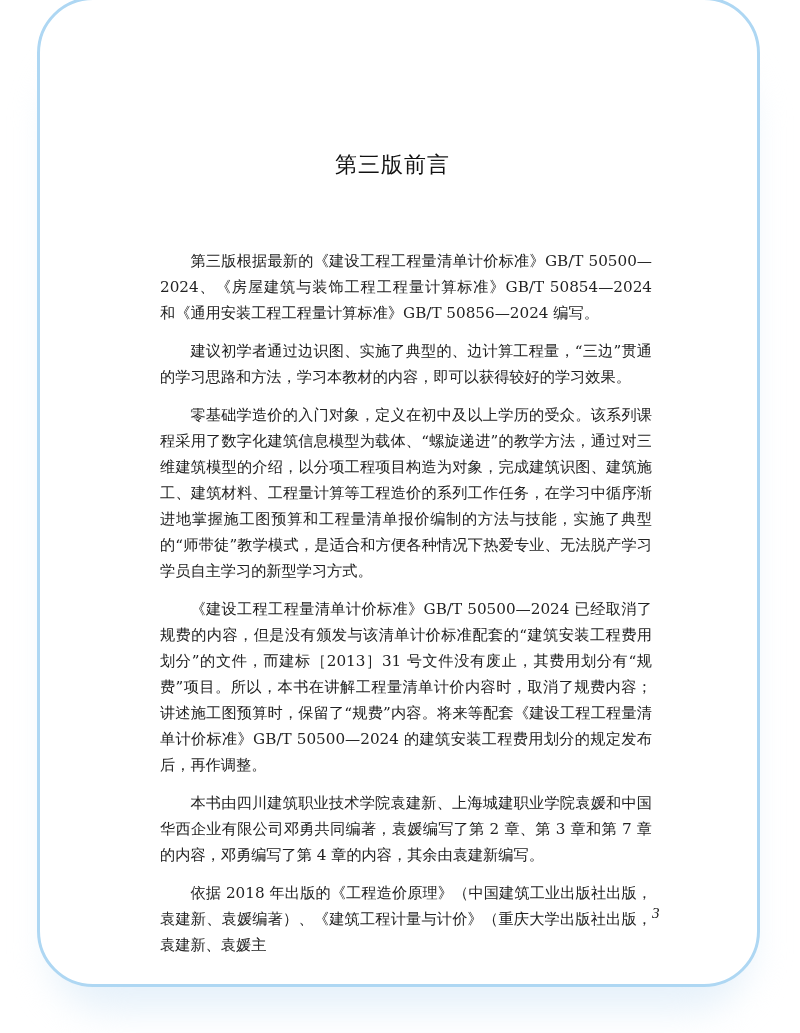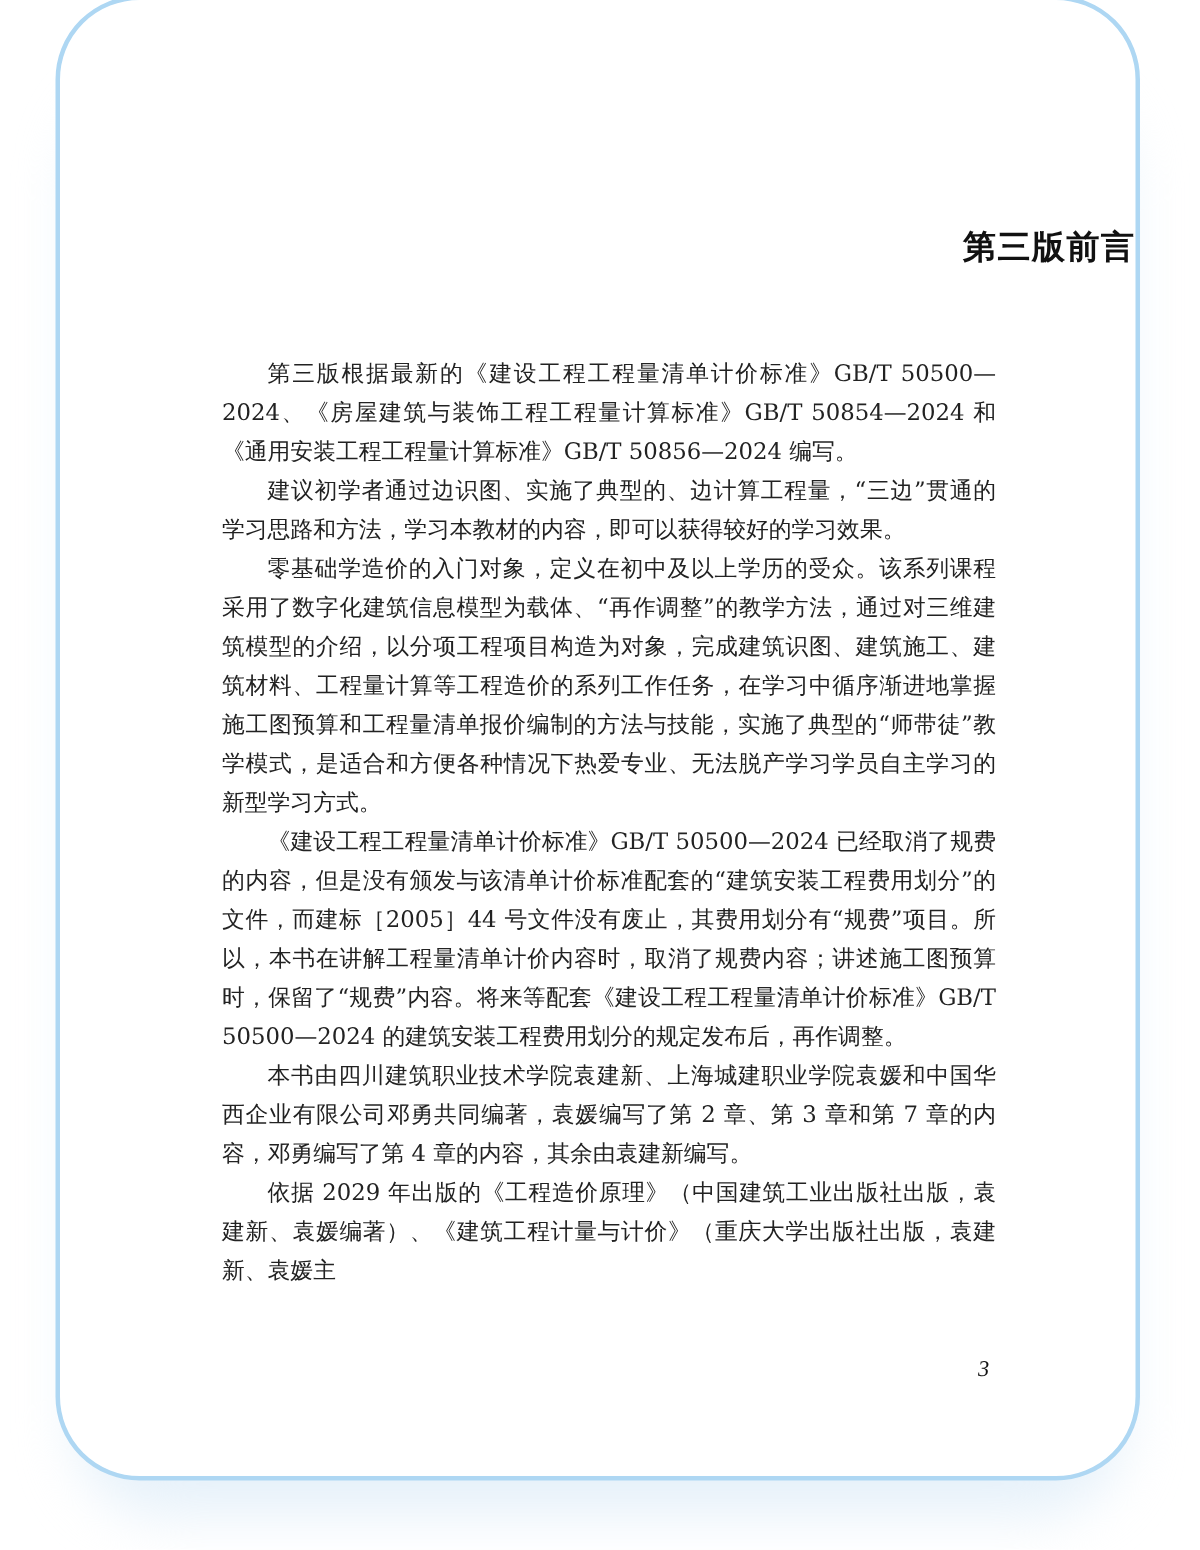--- a/index.html
+++ b/index.html
@@ -33,43 +33,43 @@
       height: 990px;
       box-sizing: border-box;
       border: 3px solid #aed7f3;
       border-radius: 56px;
       background: #ffffff;
       z-index: 1;
     }
     .title {
       position: absolute;
       left: 0;
-      right: 0;
+      right: 12px;
       top: 150px;
-      text-align: right;
+      text-align: center;
       font-family: "DejaVu Sans", "Liberation Sans", sans-serif;
       font-size: 22px;
       letter-spacing: 1px;
       color: #111111;
       margin: 0;
-      font-weight: bold;
+      font-weight: normal;
     }
     .body-text {
       position: absolute;
       left: 108px;
       top: 236px;
       width: 516px;
       font-size: 15.2px;
       line-height: 26px;
       color: #222222;
       text-align: justify;
       text-align-last: left;
     }
     .body-text p {
-      margin: 0;
+      margin: 12px;
       text-indent: 2em;
     }
     .page-number {
       position: absolute;
       left: 612px;
       top: 905px;
       font-family: "Liberation Serif", "DejaVu Serif", serif;
       font-style: italic;
       font-size: 15px;
       color: #111111;
@@ -79,20 +79,20 @@
 <body>
 
 <div class="shadow"></div>
 
 <div class="card">
   <h1 class="title">第三版前言</h1>
 
   <div class="body-text">
     <p>第三版根据最新的《建设工程工程量清单计价标准》GB/T 50500—2024、《房屋建筑与装饰工程工程量计算标准》GB/T 50854—2024 和《通用安装工程工程量计算标准》GB/T 50856—2024 编写。</p>
     <p>建议初学者通过边识图、实施了典型的、边计算工程量，“三边”贯通的学习思路和方法，学习本教材的内容，即可以获得较好的学习效果。</p>
-    <p>零基础学造价的入门对象，定义在初中及以上学历的受众。该系列课程采用了数字化建筑信息模型为载体、“再作调整”的教学方法，通过对三维建筑模型的介绍，以分项工程项目构造为对象，完成建筑识图、建筑施工、建筑材料、工程量计算等工程造价的系列工作任务，在学习中循序渐进地掌握施工图预算和工程量清单报价编制的方法与技能，实施了典型的“师带徒”教学模式，是适合和方便各种情况下热爱专业、无法脱产学习学员自主学习的新型学习方式。</p>
-    <p>《建设工程工程量清单计价标准》GB/T 50500—2024 已经取消了规费的内容，但是没有颁发与该清单计价标准配套的“建筑安装工程费用划分”的文件，而建标［2005］44 号文件没有废止，其费用划分有“规费”项目。所以，本书在讲解工程量清单计价内容时，取消了规费内容；讲述施工图预算时，保留了“规费”内容。将来等配套《建设工程工程量清单计价标准》GB/T 50500—2024 的建筑安装工程费用划分的规定发布后，再作调整。</p>
+    <p>零基础学造价的入门对象，定义在初中及以上学历的受众。该系列课程采用了数字化建筑信息模型为载体、“螺旋递进”的教学方法，通过对三维建筑模型的介绍，以分项工程项目构造为对象，完成建筑识图、建筑施工、建筑材料、工程量计算等工程造价的系列工作任务，在学习中循序渐进地掌握施工图预算和工程量清单报价编制的方法与技能，实施了典型的“师带徒”教学模式，是适合和方便各种情况下热爱专业、无法脱产学习学员自主学习的新型学习方式。</p>
+    <p>《建设工程工程量清单计价标准》GB/T 50500—2024 已经取消了规费的内容，但是没有颁发与该清单计价标准配套的“建筑安装工程费用划分”的文件，而建标［2013］31 号文件没有废止，其费用划分有“规费”项目。所以，本书在讲解工程量清单计价内容时，取消了规费内容；讲述施工图预算时，保留了“规费”内容。将来等配套《建设工程工程量清单计价标准》GB/T 50500—2024 的建筑安装工程费用划分的规定发布后，再作调整。</p>
     <p>本书由四川建筑职业技术学院袁建新、上海城建职业学院袁媛和中国华西企业有限公司邓勇共同编著，袁媛编写了第 2 章、第 3 章和第 7 章的内容，邓勇编写了第 4 章的内容，其余由袁建新编写。</p>
-    <p>依据 2029 年出版的《工程造价原理》（中国建筑工业出版社出版，袁建新、袁媛编著）、《建筑工程计量与计价》（重庆大学出版社出版，袁建新、袁媛主</p>
+    <p>依据 2018 年出版的《工程造价原理》（中国建筑工业出版社出版，袁建新、袁媛编著）、《建筑工程计量与计价》（重庆大学出版社出版，袁建新、袁媛主</p>
   </div>
 
   <div class="page-number">3</div>
 </div>
 
 </body></html>

